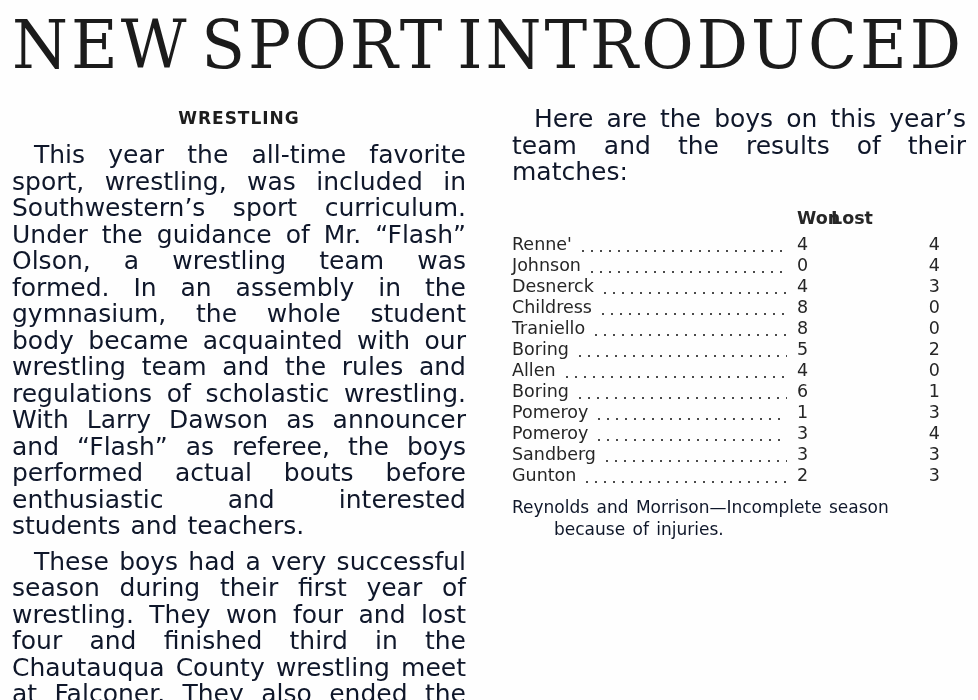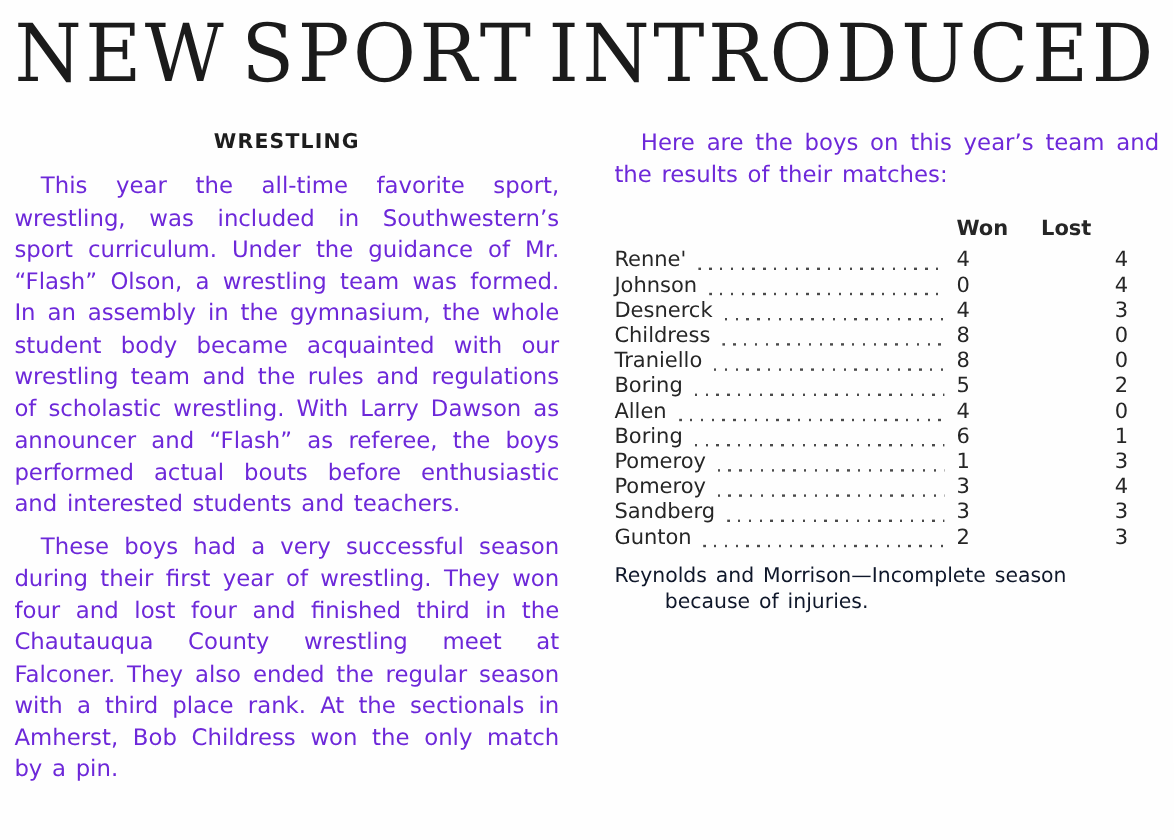--- a/index.html
+++ b/index.html
@@ -43,34 +43,34 @@
   .col { width: 455px; }
   .article-heading {
     font-size: 17px;
     font-weight: 700;
     text-align: center;
     letter-spacing: 1px;
     color: #1d1d1d;
     margin: 2px 0 14px 0;
   }
   p.body {
-    font-size: 19px;
+    font-size: 25px;
     line-height: 26.5px;
     text-align: justify;
     text-indent: 22px;
-    color: #6d28d9;
+    color: #0f172a;
     margin-bottom: 9px;
     word-spacing: 2px;
   }
   
   .score-table { margin-top: 22px; font-size: 17.5px; color: #262626; }
   .score-header { display: flex; margin-bottom: 5px; line-height: 21px; }
   .score-header .sp { flex: 1; }
   .th-won  { width: 34px; margin-left: -14px; font-weight: 700; }
-  .th-lost { width: 135px; text-align: center; padding-right: 20px; font-weight: 700; }
+  .th-lost { width: 135px; text-align: left; padding-right: 20px; font-weight: 700; }
   .score-row { display: flex; align-items: flex-start; line-height: 21px; }
   .t-name { white-space: nowrap; }
   .t-dots {
     flex: 1;
     height: 2px;
     align-self: flex-end;
     margin: 0 10px 3px 10px;
     background-image: repeating-linear-gradient(to right, #4a4a4a 0, #4a4a4a 2px, transparent 2px, transparent 9px);
   }
   .t-won  { width: 34px; }

